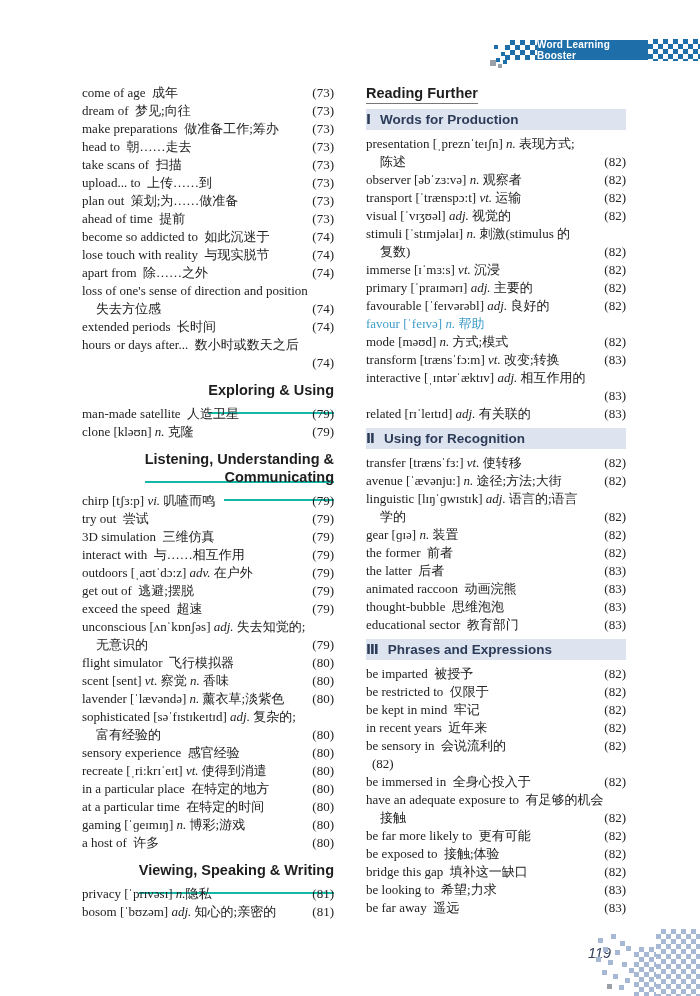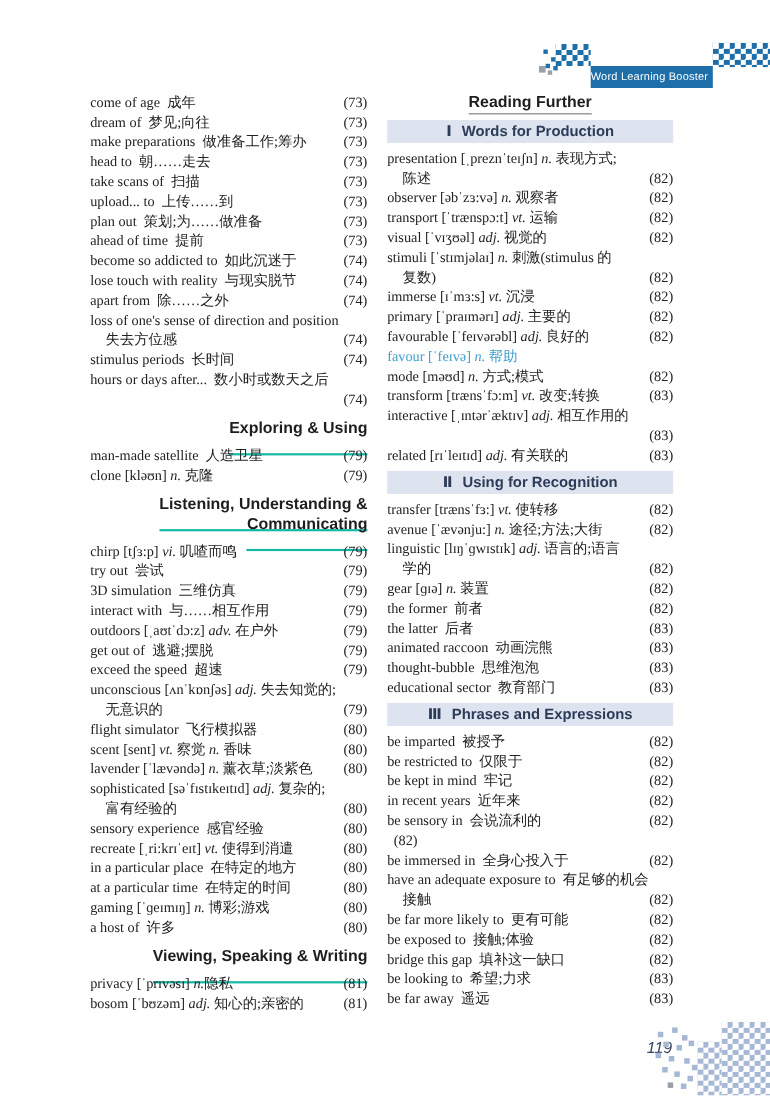--- a/index.html
+++ b/index.html
@@ -18,30 +18,30 @@
   }
   
   .checker{
     background-image:conic-gradient(var(--c) 25%, transparent 0 50%, var(--c) 0 75%, transparent 0);
     background-size:10px 10px;position:absolute;
   }
   #top-cluster{--c:var(--bp);left:505px;top:40px;width:32px;height:20px;}
   #top-right-checker{--c:var(--bp);left:648px;top:39px;width:52px;height:22px;}
   #banner{
     position:absolute;left:537px;top:40px;width:111px;height:20px;background:var(--bp);
-    color:#fff;font-family:"Liberation Sans","DejaVu Sans",sans-serif;font-weight:normal;
-    font-size:10px;display:flex;align-items:center;justify-content:flex-start;letter-spacing:.2px;margin-top:20px;
+    color:#fff;font-family:"Liberation Sans","DejaVu Sans",sans-serif;font-weight:bold;
+    font-size:10px;display:flex;align-items:center;justify-content:flex-end;letter-spacing:.2px;
   }
   #top-stray{position:absolute;left:494px;top:45px;width:4px;height:4px;background:var(--bp);
     box-shadow:7px 7px 0 var(--bp),2px 13px 0 var(--bp),9px 15px 0 var(--bp),
                -3px 16px 0 1px #9aa0a8,4px 19px 0 #9aa0a8;}
   
   .col{position:absolute;top:84px;}
   #left-col{left:82px;width:252px;text-align:right;}
-  #right-col{left:352px;width:260px;text-align:center;}
+  #right-col{left:366px;width:260px;}
   .entry .line{display:flex;justify-content:space-between;align-items:baseline;
     font-size:13px;line-height:18px;}
   .entry .txt{white-space:pre;}
   .entry .line.cont .txt{padding-left:14px;}
   .entry .pg{flex:none;padding-left:6px;font-size:13px;}
   .entry.hl .txt{color:var(--hl);}
   .sec-head{margin:9px 0 6px;font-family:"Liberation Sans","DejaVu Sans",sans-serif;
     font-weight:bold;font-size:14.5px;line-height:18px;color:#1e1e1e;}
   .sec-head span{border-bottom:2px solid #14b8a6;padding-bottom:14px;}
   .colhead{margin:0 0 7px;font-family:"Liberation Sans","DejaVu Sans",sans-serif;
@@ -143,21 +143,21 @@
       <div class="line">
         <span class="txt">loss of one's sense of direction and position</span>
       </div>
       <div class="line cont">
         <span class="txt">失去方位感</span>
         <span class="pg">(74)</span>
       </div>
     </div>
     <div class="entry">
       <div class="line">
-        <span class="txt">stimulus periods  长时间</span>
+        <span class="txt">extended periods  长时间</span>
         <span class="pg">(74)</span>
       </div>
     </div>
     <div class="entry">
       <div class="line">
         <span class="txt">hours or days after...  数小时或数天之后</span>
       </div>
       <div class="line cont">
         <span class="txt"></span>
         <span class="pg">(74)</span>

